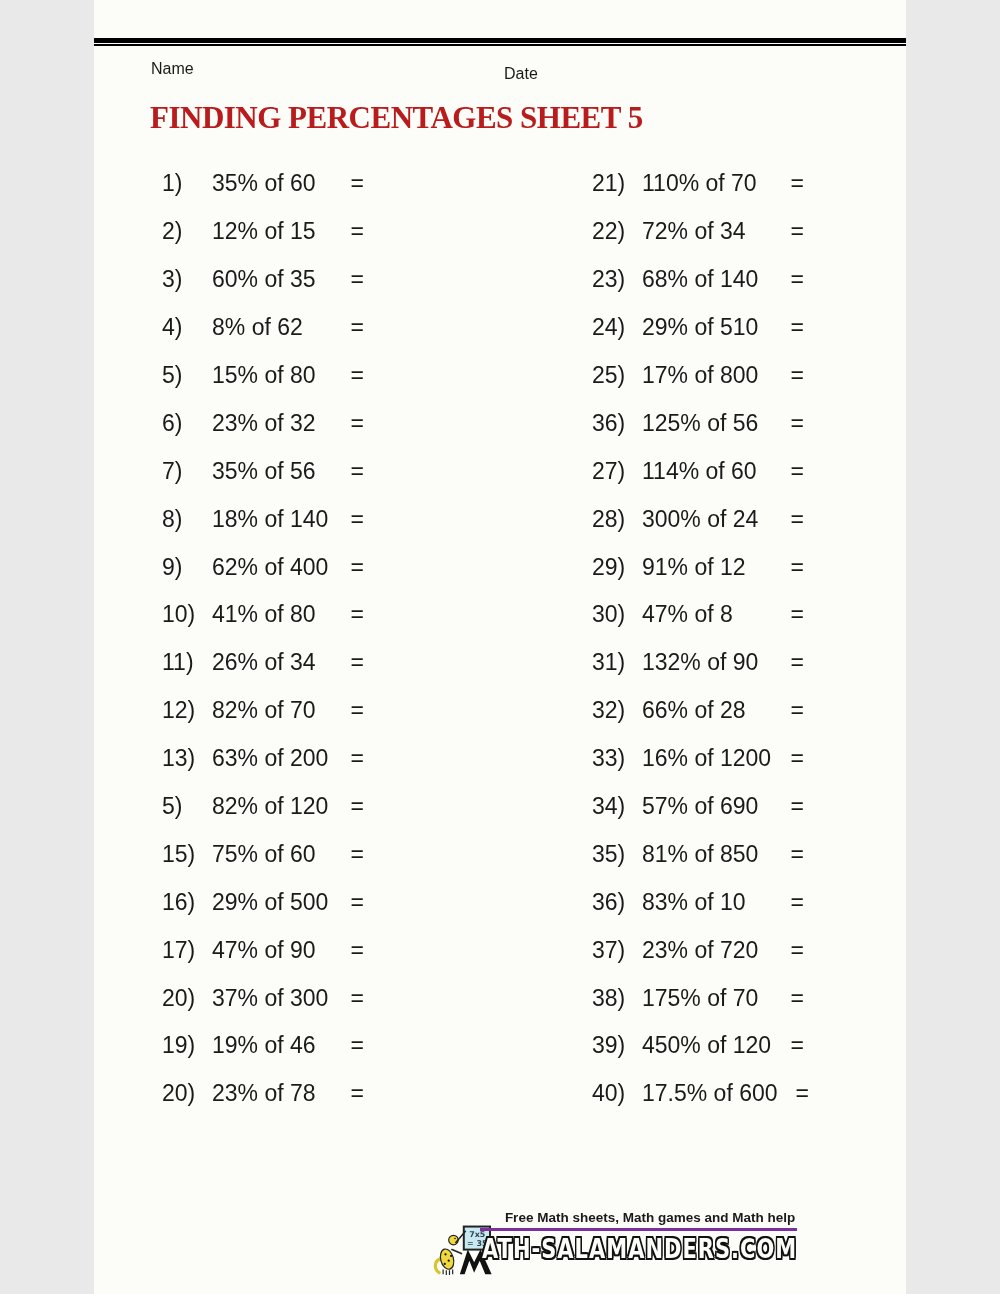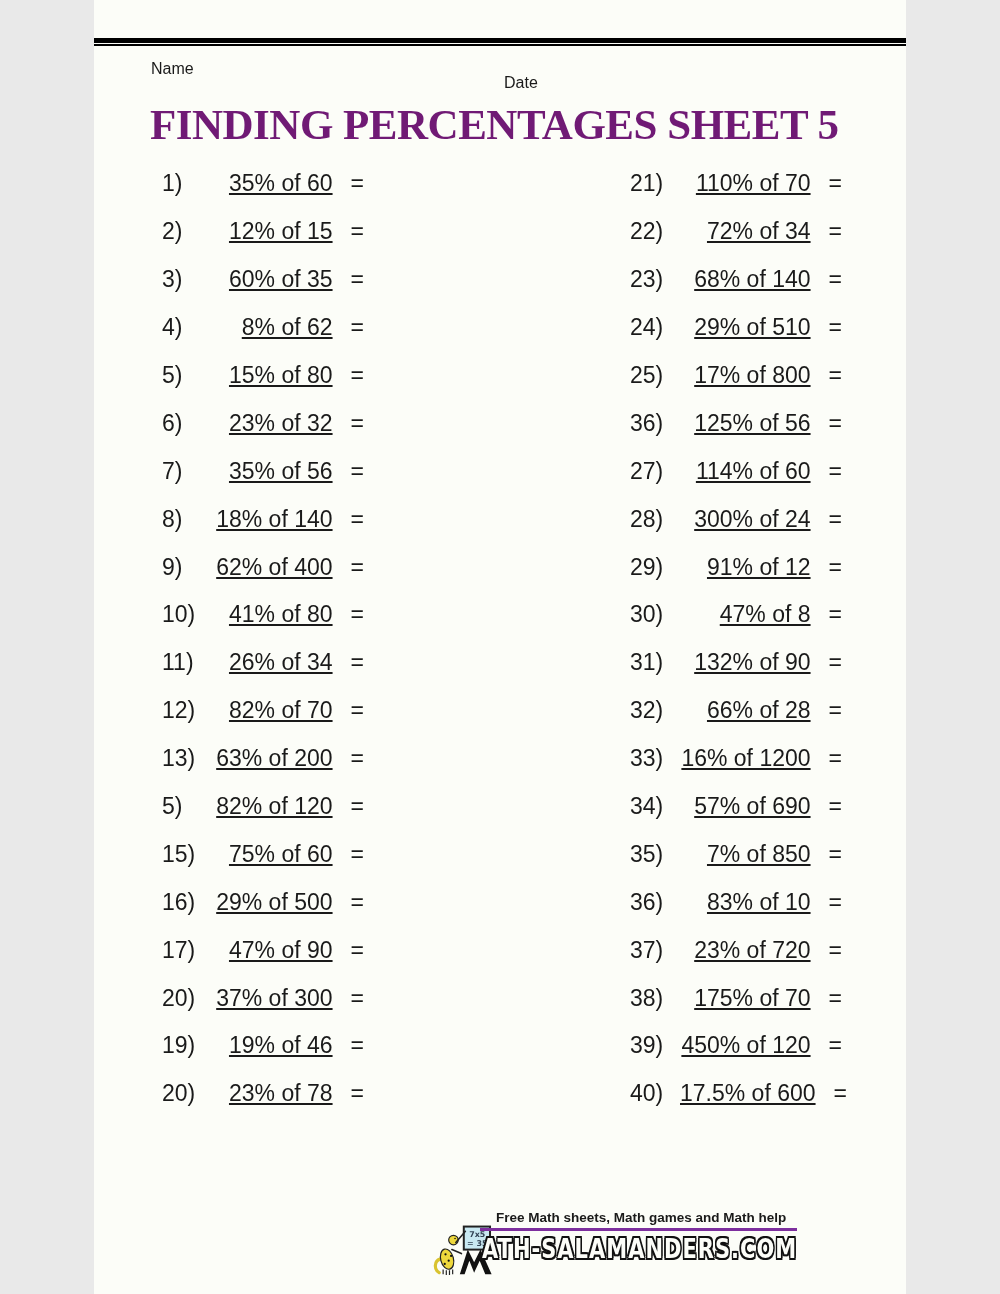--- a/index.html
+++ b/index.html
@@ -12,47 +12,47 @@
     color:#1A1A1A;
     overflow:hidden;
   }
   
   .rule-top { position:absolute; top:38px; left:0; width:1000px; }
   .rule-top .thick { height:5px; background:#000; }
   .rule-top .gap   { height:1px; background:#FCFDF8; }
   .rule-top .thin  { height:2px; background:#000; }
 
   .name-label { position:absolute; left:57px;  top:60px; font-size:16px; }
-  .date-label { position:absolute; left:410px; top:74px; font-size:16px; }
+  .date-label { position:absolute; left:410px; top:65px; font-size:16px; }
 
   .sheet-title {
     position:absolute; left:56px; top:100px;
     font-family:"Liberation Serif", serif;
-    font-size:43px; font-weight:600; letter-spacing:-0.5px;
-    color:#701a75; white-space:nowrap;
+    font-size:31px; font-weight:600; letter-spacing:-0.5px;
+    color:#b91c1c; white-space:nowrap;
   }
 
   .logo-box {
     position:absolute; left:862px; top:60px;
     width:82px; height:69px; box-sizing:border-box;
     border:2px solid #111; background:#fff;
   }
 
   .col { position:absolute; }
   #col-left  { left:68px;  top:160px; width:202px; }
-  #col-right { left:498px; top:160px; width:212px;margin-left:38px; }
+  #col-right { left:498px; top:160px; width:212px; }
   .prob-row { display:flex; align-items:center; height:47.9px; font-size:23px; }
   .prob-num  { width:50px; text-align:left; flex:none; }
-  .prob-expr { flex:1; text-align:right; white-space:nowrap;text-decoration:underline; }
+  .prob-expr { flex:1; text-align:left; white-space:nowrap; }
   .prob-eq   { margin-left:18px; flex:none; }
 
   .footer { position:absolute; left:338px; top:1208px; display:flex; align-items:flex-start; }
   .footer-logo { flex:none; margin-top:8px; }
   .footer-text { margin-left:-14px; }
-  .tagline { font-size:13.5px; font-weight:bold; padding:2px 2px 3px 16px; white-space:nowrap; }
+  .tagline { font-size:13.5px; font-weight:bold; padding:2px 2px 3px 16px; white-space:nowrap;text-align:right; }
   .purple-rule { height:3px; background:#7D2F9E; }
   .wordmark {
     margin-top:2px; padding-left:2px;
     font-family:"DejaVu Sans", sans-serif;
     font-weight:bold; font-size:21px; letter-spacing:1px; white-space:nowrap;
     color:#FCFDF8;
     text-shadow:-1.4px -1.4px 0 #111, 1.4px -1.4px 0 #111, -1.4px 1.4px 0 #111, 1.4px 1.4px 0 #111,
                 -1.4px 0 0 #111, 1.4px 0 0 #111, 0 -1.4px 0 #111, 0 1.4px 0 #111;
     transform:scaleY(1.3); transform-origin:top left;
   }
@@ -268,21 +268,21 @@
     <span class="prob-expr">16% of 1200</span>
     <span class="prob-eq">=</span>
   </div>
       <div class="prob-row">
     <span class="prob-num">34)</span>
     <span class="prob-expr">57% of 690</span>
     <span class="prob-eq">=</span>
   </div>
       <div class="prob-row">
     <span class="prob-num">35)</span>
-    <span class="prob-expr">7% of 850</span>
+    <span class="prob-expr">81% of 850</span>
     <span class="prob-eq">=</span>
   </div>
       <div class="prob-row">
     <span class="prob-num">36)</span>
     <span class="prob-expr">83% of 10</span>
     <span class="prob-eq">=</span>
   </div>
       <div class="prob-row">
     <span class="prob-num">37)</span>
     <span class="prob-expr">23% of 720</span>

